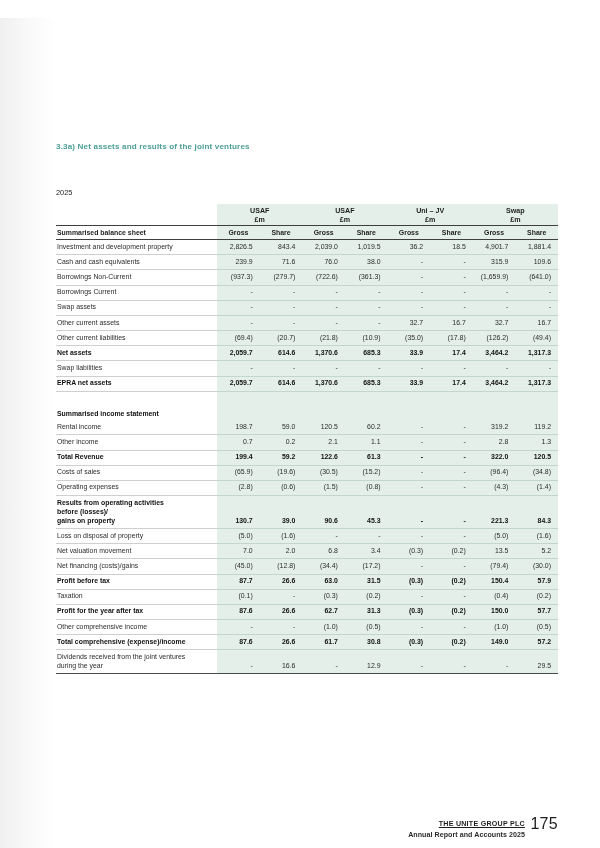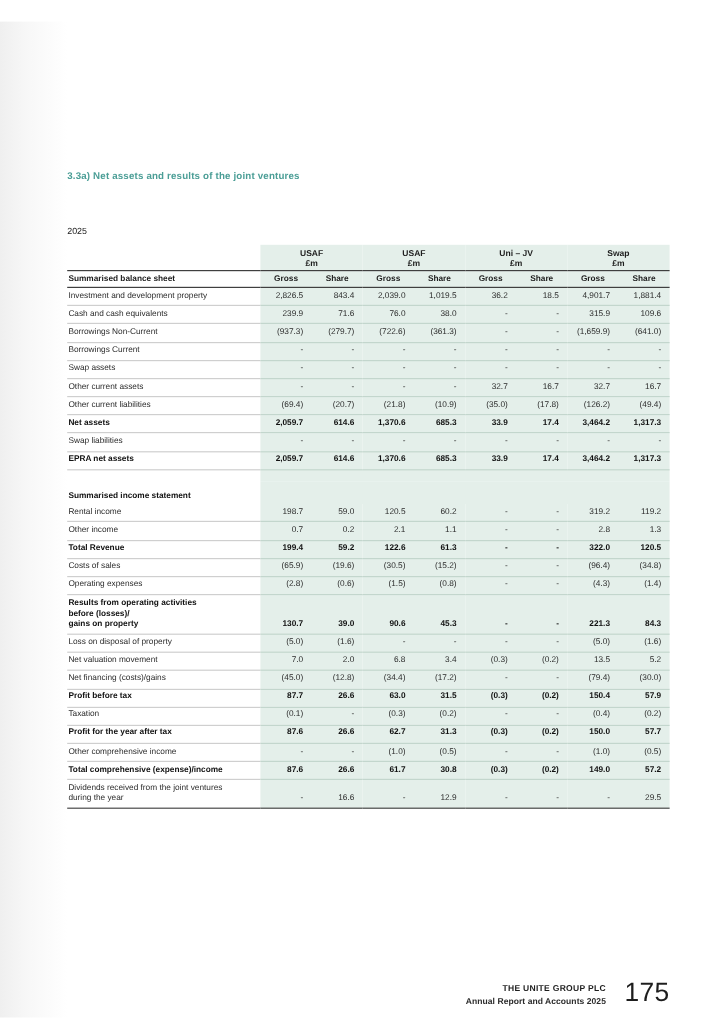--- a/index.html
+++ b/index.html
@@ -191,35 +191,36 @@
     vertical-align: top;
     text-align: right;
     padding-top: 3px;
   }
   .footer-company {
     font-size: 7.1px;
     font-weight: 700;
     color: #1d1d1d;
     letter-spacing: 0.25px;
     line-height: 1.5;
+    text-decoration: underline;
   }
   .footer-report {
     font-size: 7.1px;
     font-weight: 700;
     color: #2b2b2b;
     letter-spacing: 0.05px;
     line-height: 1.5;
   }
   .footer-pageno {
     display: inline-block;
     vertical-align: top;
-    font-size: 22px;
+    font-size: 16px;
     font-weight: 400;
     color: #1d1d1d;
-    margin-left: 11px;
+    margin-left: 1px;
     line-height: 1;
     letter-spacing: 0.3px;
   }
 </style>
 </head>
 <body>
 
 <div class="page">
 
   <div class="spine-shade"></div>

